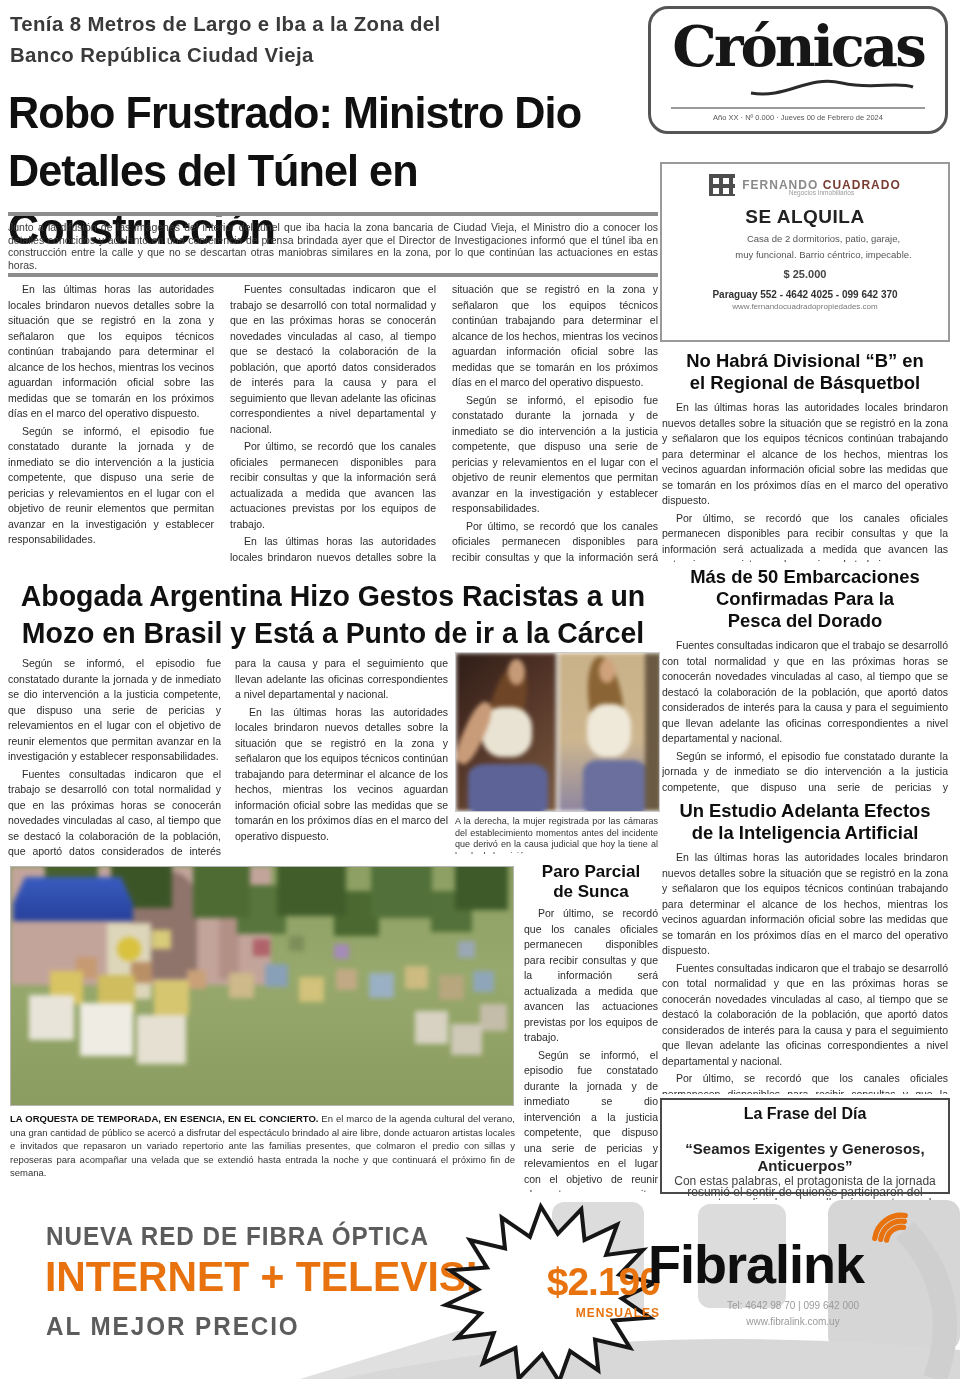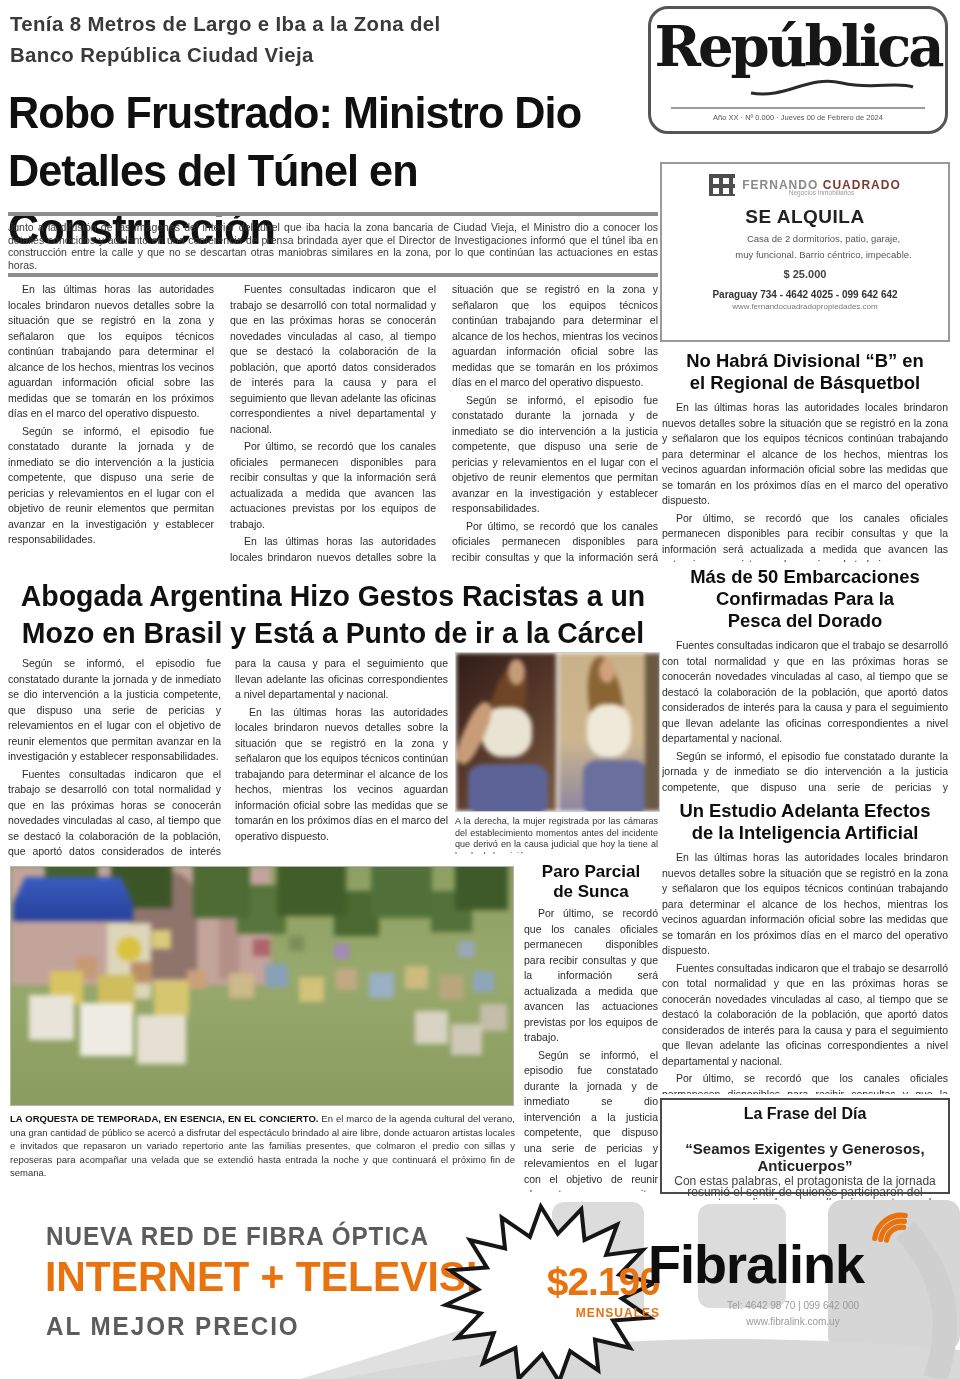--- a/index.html
+++ b/index.html
@@ -126,21 +126,21 @@
 <body>
 
 <div class="page">
 
   <div class="abs kicker">
     <div>Tenía 8 Metros de Largo e Iba a la Zona del</div>
     <div>Banco República Ciudad Vieja</div>
   </div>
 
   <div class="abs masthead">
-    <div class="masthead-title">República</div>
+    <div class="masthead-title">Crónicas</div>
     <svg class="masthead-swash" width="170" height="26" viewBox="0 0 170 26">
       <path d="M4 20 C 40 26, 60 2, 95 10 C 125 17, 150 8, 166 14" stroke="#2a2a2a" stroke-width="3" fill="none"></path>
     </svg>
     <div class="masthead-hr"></div>
     <div class="masthead-date">Año XX · Nº 0.000 · Jueves 00 de Febrero de 2024</div>
   </div>
 
   <div class="abs headline">
     <div>Robo Frustrado: Ministro Dio</div>
     <div>Detalles del Túnel en Construcción</div>
@@ -223,21 +223,21 @@
       <div>
         <span class="brand1">FERNANDO</span>
         <span class="brand2">CUADRADO</span>
         <div class="brand-sub">Negocios Inmobiliarios</div>
       </div>
     </div>
     <div class="se-alquila">SE ALQUILA</div>
     <div class="l">Casa de 2 dormitorios, patio, garaje,</div>
     <div class="l">muy funcional. Barrio céntrico, impecable.</div>
     <div class="price">$ 25.000</div>
-    <div class="phones">Paraguay 734 - 4642 4025 - 099 642 642</div>
+    <div class="phones">Paraguay 552 - 4642 4025 - 099 642 370</div>
     <div class="web">www.fernandocuadradopropiedades.com</div>
   </div>
 
   <div class="abs rcol-h" style="top:350px">
     <div>No Habrá Divisional “B” en</div>
     <div>el Regional de Básquetbol</div>
   </div>
   <div class="abs body-text rbody" style="top:400px;height:162px">
     <p>En las últimas horas las autoridades locales brindaron nuevos detalles sobre la situación que se registró en la zona y señalaron que los equipos técnicos continúan trabajando para determinar el alcance de los hechos, mientras los vecinos aguardan información oficial sobre las medidas que se tomarán en los próximos días en el marco del operativo dispuesto.</p>
     <p>Por último, se recordó que los canales oficiales permanecen disponibles para recibir consultas y que la información será actualizada a medida que avancen las actuaciones previstas por los equipos de trabajo.</p>

